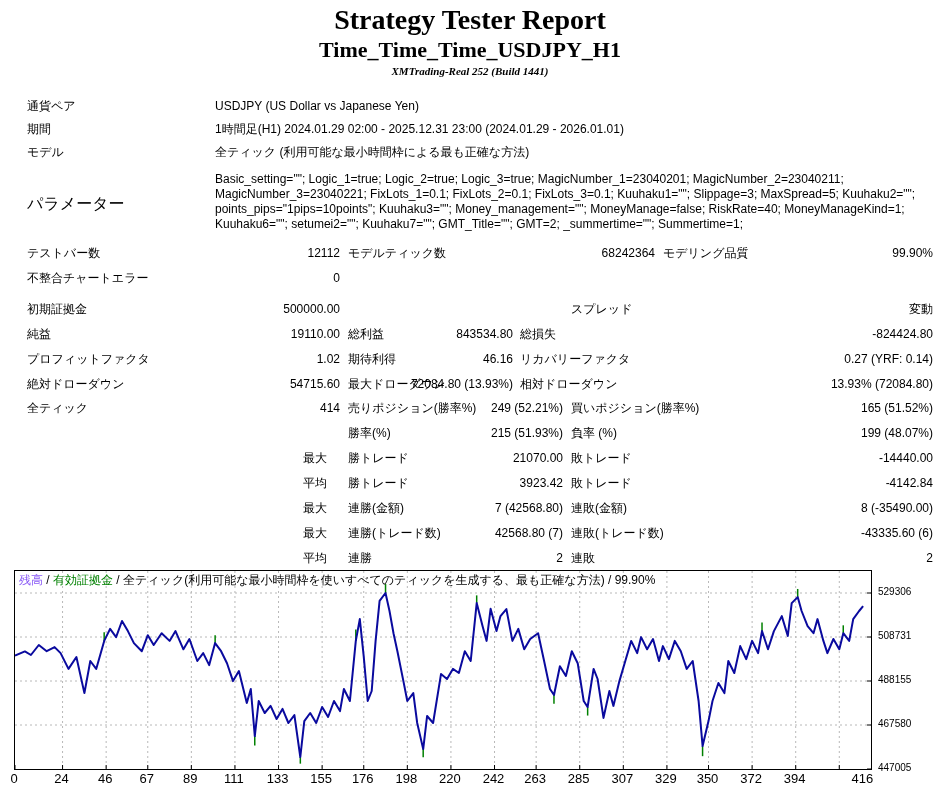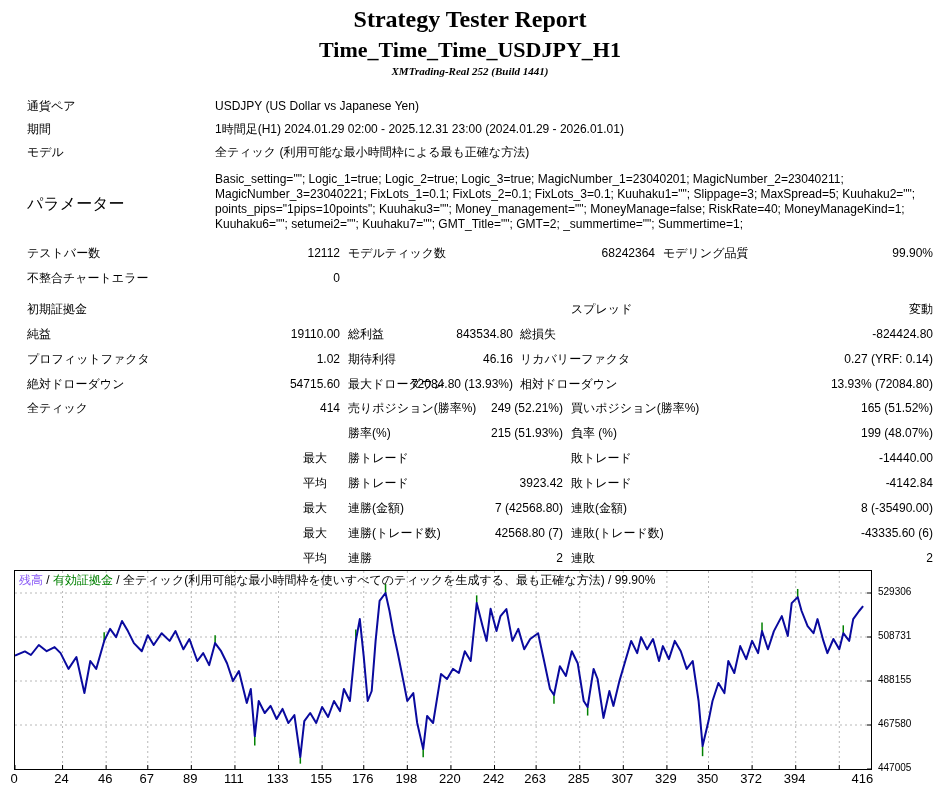--- a/index.html
+++ b/index.html
@@ -1,18 +1,18 @@
 <!DOCTYPE html>
 <html><head>
 <meta charset="utf-8">
 <style>
   html,body{margin:0;padding:0;background:#fff;}
   body{width:940px;height:789px;position:relative;font-family:"Liberation Sans","DejaVu Sans",sans-serif;color:#000;overflow:hidden;}
   .hdr{position:absolute;top:0;left:0;width:940px;text-align:center;font-family:"Liberation Serif","DejaVu Serif",serif;font-weight:bold;}
-  .t1{font-size:24px;line-height:33px;margin-top:3px;}
+  .t1{font-size:28px;line-height:33px;margin-top:3px;}
   .t2{font-size:22px;line-height:27px;}
   .t3{font-size:11px;line-height:16px;font-style:italic;}
   .sec{position:absolute;left:0;width:940px;}
   .irow{position:relative;height:23px;line-height:23px;font-size:12px;}
   .srow{position:relative;height:25px;line-height:25px;font-size:12px;padding-left:24px;}
   .l1{position:absolute;left:27px;white-space:nowrap;}
   .iv{position:absolute;left:215px;white-space:nowrap;}
   .v1{position:absolute;left:190px;width:150px;text-align:right;white-space:nowrap;}
   .pfx{position:absolute;left:215px;width:112px;text-align:right;white-space:nowrap;}
   .l2{position:absolute;left:348px;white-space:nowrap;}
@@ -81,20 +81,21 @@
   </div>
   <div class="srow">
     <span class="l1">不整合チャートエラー</span>
     <span class="v1">0</span>
   </div>
 </div>
 
 <div class="sec" id="money" style="top:297px">
   <div class="srow">
     <span class="l1">初期証拠金</span>
+    <span class="v1">500000.00</span>
     <span class="l3c">スプレッド</span>
     <span class="v3">変動</span>
   </div>
   <div class="srow">
     <span class="l1">純益</span>
     <span class="v1">19110.00</span>
     <span class="l2">総利益</span>
     <span class="v2b">843534.80</span>
     <span class="l3b">総損失</span>
     <span class="v3">-824424.80</span>
@@ -128,20 +129,21 @@
   </div>
   <div class="srow">
     <span class="l2">勝率(%)</span>
     <span class="v2c">215 (51.93%)</span>
     <span class="l3c">負率 (%)</span>
     <span class="v3">199 (48.07%)</span>
   </div>
   <div class="srow">
     <span class="pfx">最大</span>
     <span class="l2">勝トレード</span>
+    <span class="v2c">21070.00</span>
     <span class="l3c">敗トレード</span>
     <span class="v3">-14440.00</span>
   </div>
   <div class="srow">
     <span class="pfx">平均</span>
     <span class="l2">勝トレード</span>
     <span class="v2c">3923.42</span>
     <span class="l3c">敗トレード</span>
     <span class="v3">-4142.84</span>
   </div>

